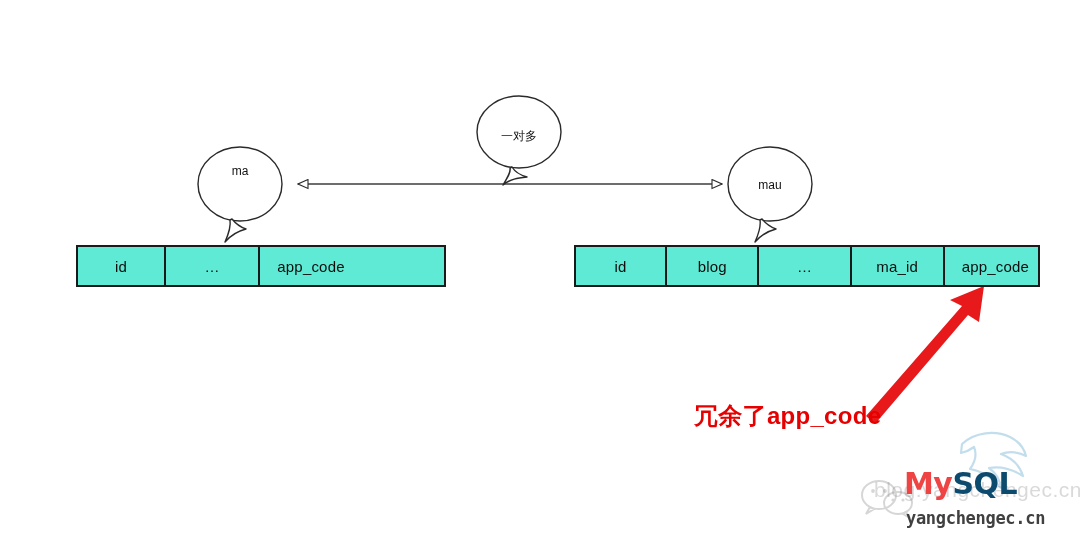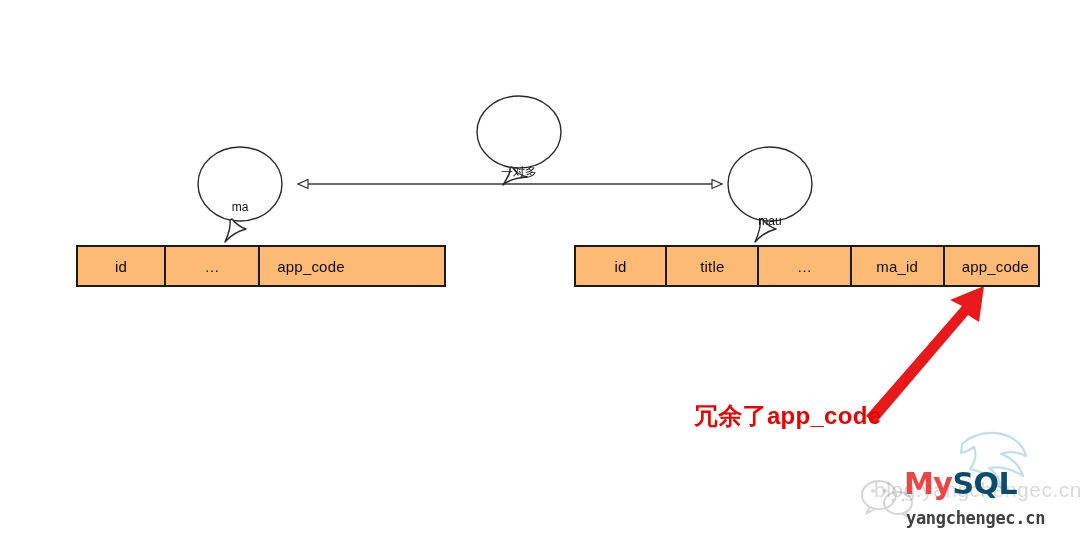--- a/index.html
+++ b/index.html
@@ -23,21 +23,21 @@
     left: 0;
     width: 1080px;
     height: 547px;
   }
 
   
   .ent-table {
     position: absolute;
     display: flex;
     border: 2px solid #1a1a1a;
-    background: #fdba74;
+    background: #5eead4;
     box-sizing: border-box;
     height: 42px;
   }
   .ent-cell {
     display: flex;
     align-items: center;
     justify-content: center;
     border-right: 2px solid #1a1a1a;
     box-sizing: border-box;
     font-size: 15px;
@@ -50,21 +50,20 @@
   #table-ma    { left: 76px;  top: 245px; width: 370px; }
   #table-mau   { left: 574px; top: 245px; width: 466px; }
 
   
   .bubble-text {
     position: absolute;
     font-size: 12px;
     color: #111111;
     text-align: center;
     white-space: nowrap;
-    margin-top: 36px;
   }
   #bubble-label-ma   { left: 200px; top: 164px; width: 80px; }
   #bubble-label-mau  { left: 730px; top: 178px; width: 80px; }
   #bubble-label-rel  { left: 480px; top: 128px; width: 78px; }
 
   
   #callout-text {
     position: absolute;
     left: 694px;
     top: 400px;
@@ -192,21 +191,21 @@
   <div class="bubble-text" id="bubble-label-rel">一对多</div>
 
   <div class="ent-table" id="table-ma">
     <div class="ent-cell" style="width:88px">id</div>
     <div class="ent-cell" style="width:94px">…</div>
     <div class="ent-cell" style="width:94px">app_code</div>
   </div>
 
   <div class="ent-table" id="table-mau">
     <div class="ent-cell" style="width:92px">id</div>
-    <div class="ent-cell" style="width:93px">title</div>
+    <div class="ent-cell" style="width:93px">blog</div>
     <div class="ent-cell" style="width:93px">…</div>
     <div class="ent-cell" style="width:94px">ma_id</div>
     <div class="ent-cell" style="width:94px">app_code</div>
   </div>
 
   <div id="callout-text">冗余了app_code</div>
 
   <div id="watermark">
     <div id="wm-gray-text">blog.yangchengec.cn</div>
     <div id="wm-mysql">

